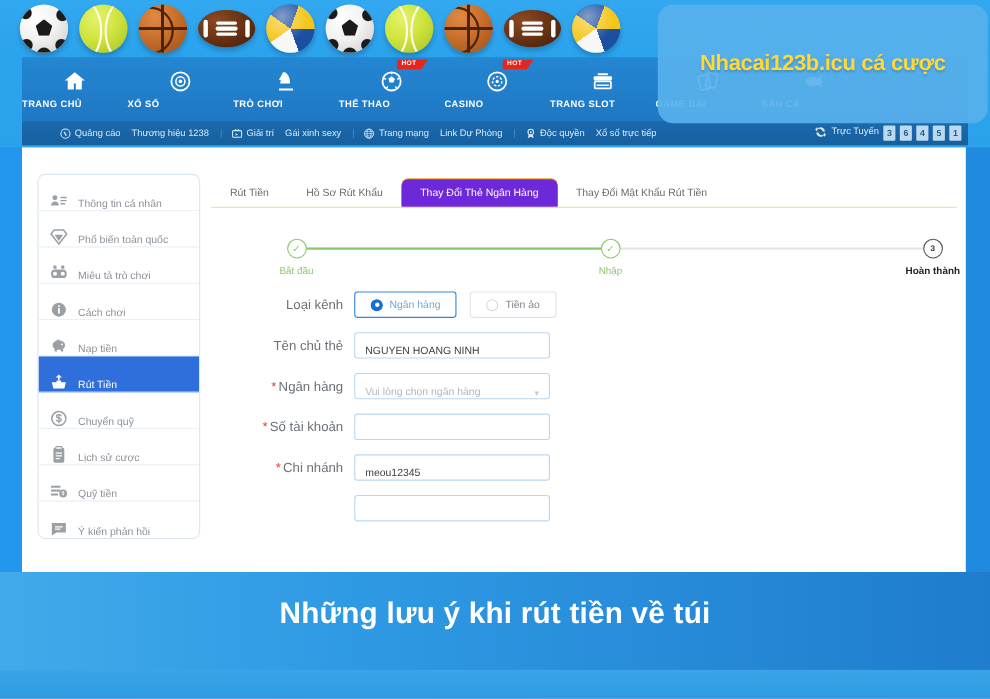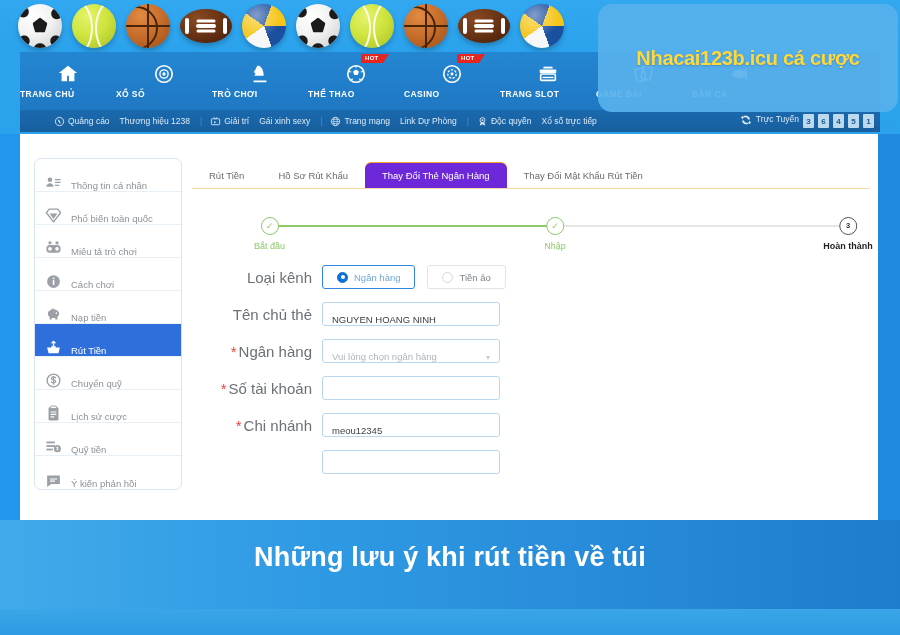--- a/index.html
+++ b/index.html
@@ -125,21 +125,21 @@
   .scircle{width:16px;height:16px;border-radius:50%;border:1.5px solid #8cc96a;background:#fff;
         display:flex;align-items:center;justify-content:center;margin:0 auto;
         color:#8cc96a;font-size:9px;line-height:1;}
   .snode.pending .scircle{border-color:#555;color:#333;font-size:7.5px;font-weight:700;}
   .slabel{margin-top:6px;font-size:9px;color:#8cc96a;white-space:nowrap;}
   .snode.pending .slabel{color:#222;font-weight:700;}
 
   
   .form{margin-top:4px;}
   .frow{display:flex;align-items:center;margin-bottom:13px;}
-  .flabel{width:130px;text-align:right;padding-right:10px;font-size:15px;color:#6b7177;
+  .flabel{width:130px;text-align:right;padding-right:10px;font-size:12px;color:#6b7177;
         box-sizing:border-box;white-space:nowrap;}
   .req{color:#e8443a;margin-right:2px;}
   .fctl{display:flex;align-items:center;gap:12px;}
   .finput{width:178px;height:24px;border:1px solid #b9d7ef;border-radius:3px;background:#fff;
         display:flex;align-items:flex-end;padding:0 9px;box-sizing:border-box;
         font-size:9.5px;color:#3c4147;}
   .finput.ph{color:#aeb6bd;justify-content:space-between;}
   .chev{color:#c2cbd3;font-size:8px;}
   .radio{display:flex;align-items:center;gap:6px;height:24px;padding:0 14px;border-radius:3px;
         border:1px solid #dfe4e9;background:#fff;box-sizing:border-box;font-size:9.5px;color:#7e858c;cursor:pointer;}

